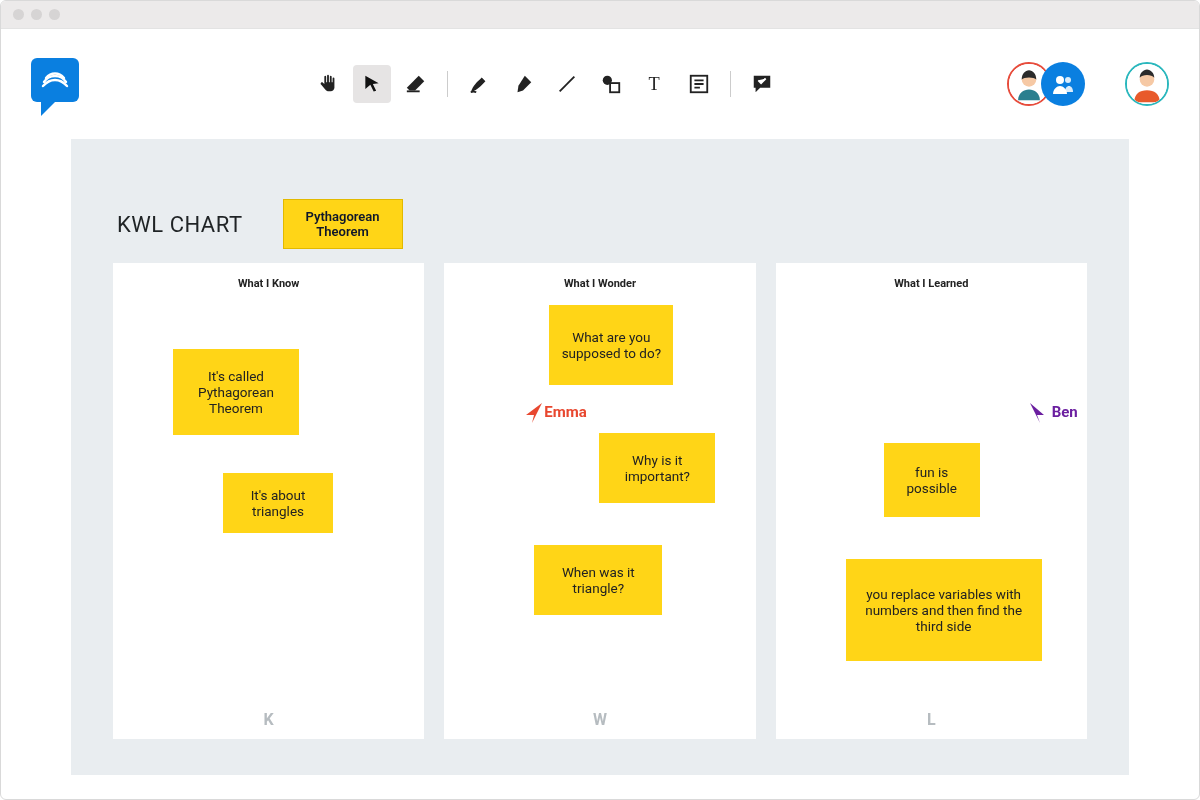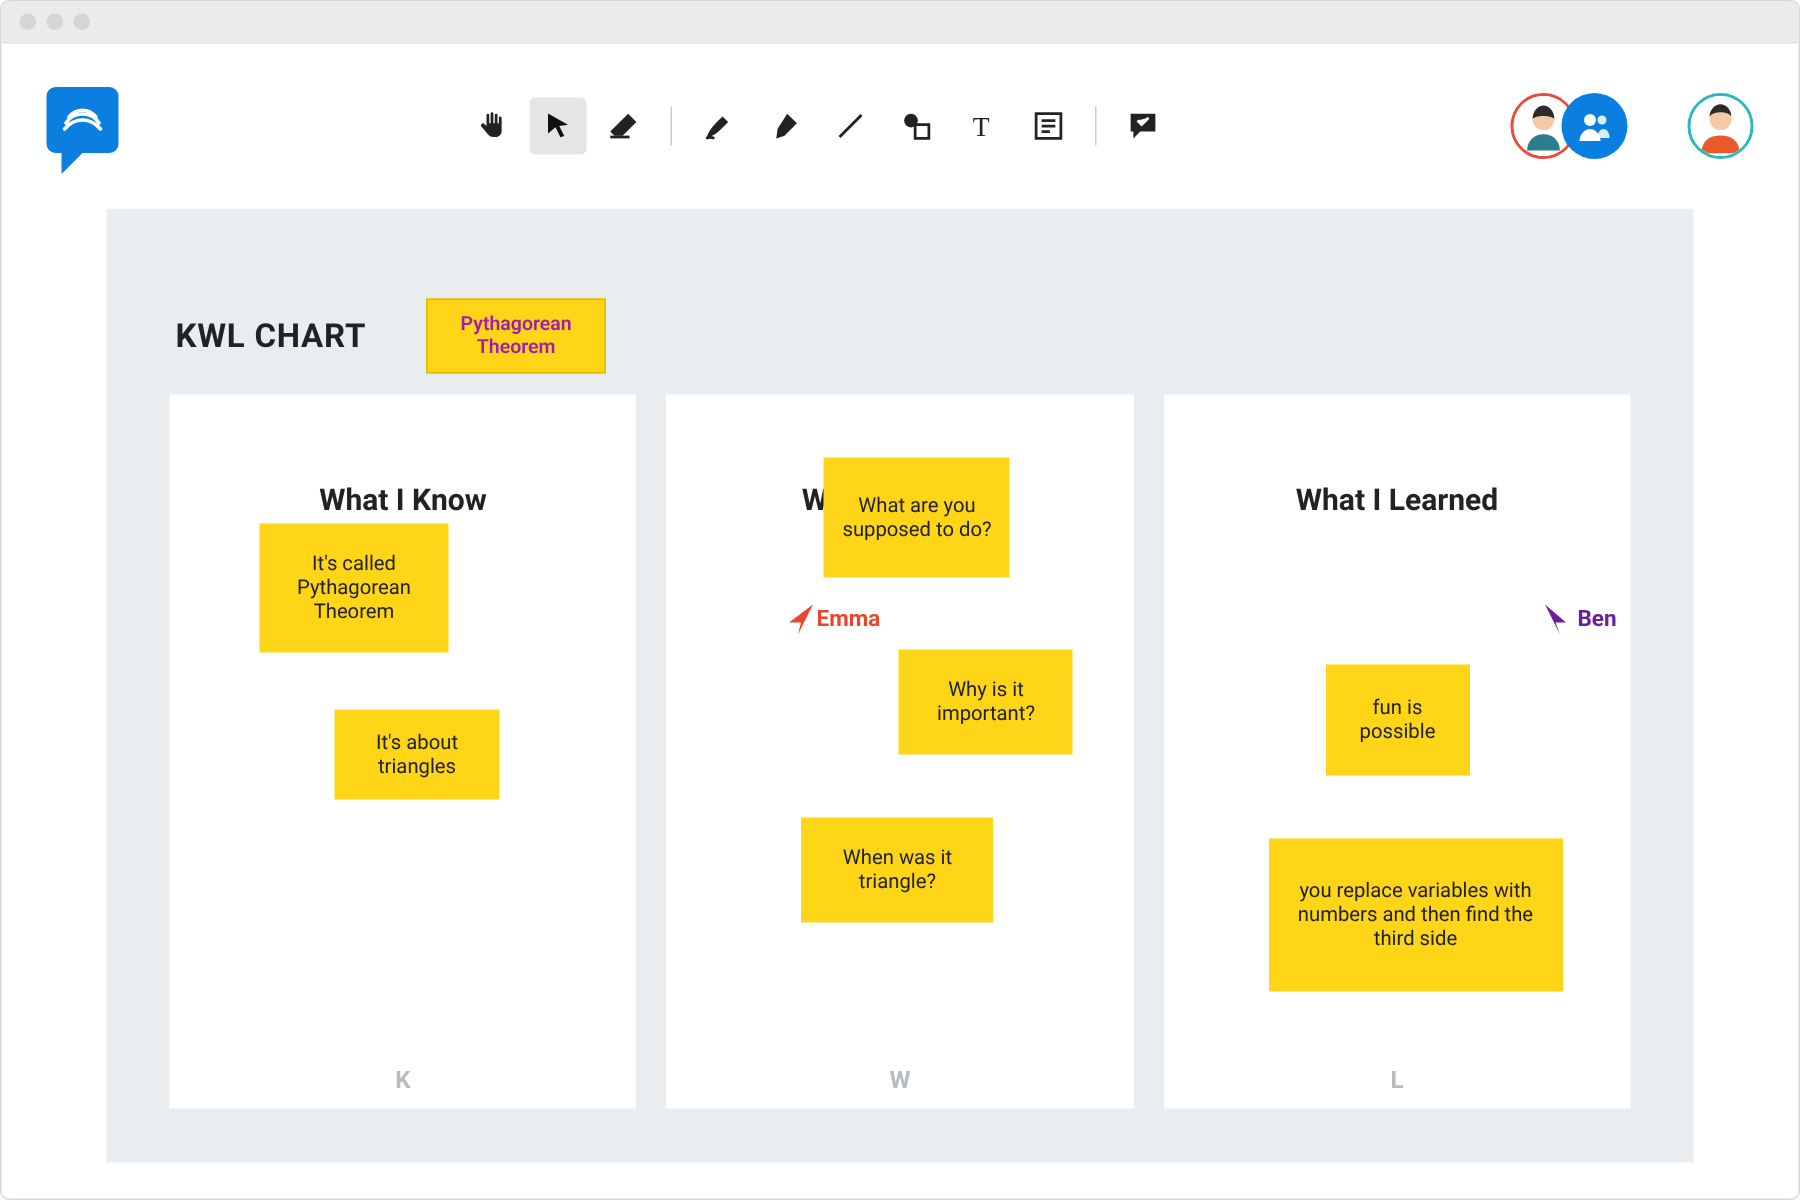--- a/index.html
+++ b/index.html
@@ -87,38 +87,38 @@
     width: 100%; height: 100%;
     background: #e9edf0;
     position: relative;
     padding: 60px 42px 20px 42px;
   }
   .chart-header {
     display:flex; align-items:center; gap: 40px; margin-bottom: 14px;
     padding-left: 4px;
   }
   .chart-title {
-    font-size: 22px; font-weight: 700; letter-spacing: 0.5px; color:#1f2325;
+    font-size: 22px; font-weight: 400; letter-spacing: 0.5px; color:#1f2325;
   }
   .topic-note {
     background:#ffd517; border:1px solid #e2b900;
     width:120px; height:50px;
     display:flex;align-items:center;justify-content:center;text-align:center;
-    font-size:13px; font-weight:600; color:#a21caf;
+    font-size:13px; font-weight:600; color:#0f172a;
     padding:4px;
   }
   .columns {
     display:flex; gap:20px; height: calc(100% - 80px);
   }
   .col {
     flex:1; background:#fff; position:relative;
     padding-top:14px;
   }
   .col-title {
-    text-align:center; font-weight:700; font-size:20px; color:#222;margin-top:44px;
+    text-align:center; font-weight:700; font-size:11px; color:#222;
   }
   .col-letter {
     position:absolute; bottom:10px; left:0; right:0; text-align:center;
     font-weight:700; color:#b6bcc0; font-size:16px;
   }
   .sticky {
     position:absolute; background:#ffd517;
     font-size:13.5px; color:#222; text-align:center;
     display:flex;align-items:center;justify-content:center;
     padding:10px;

